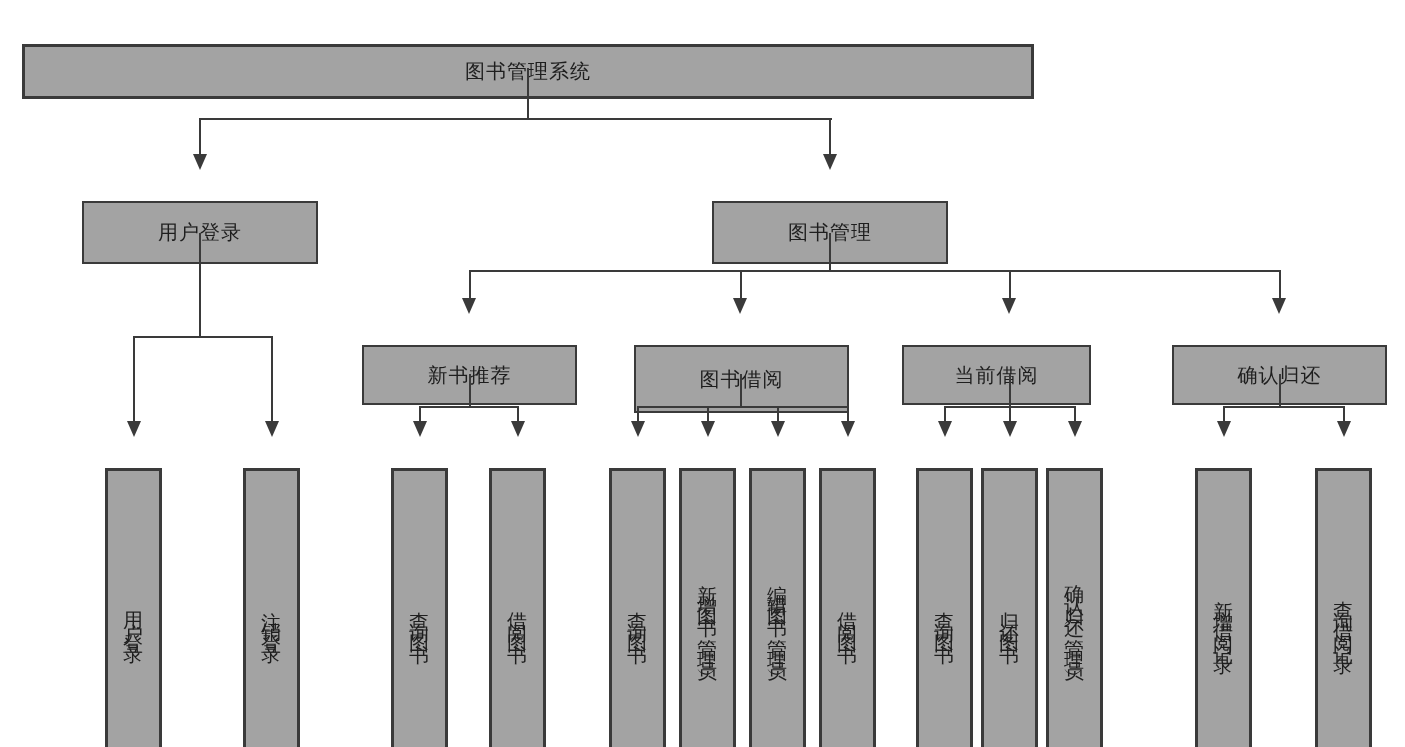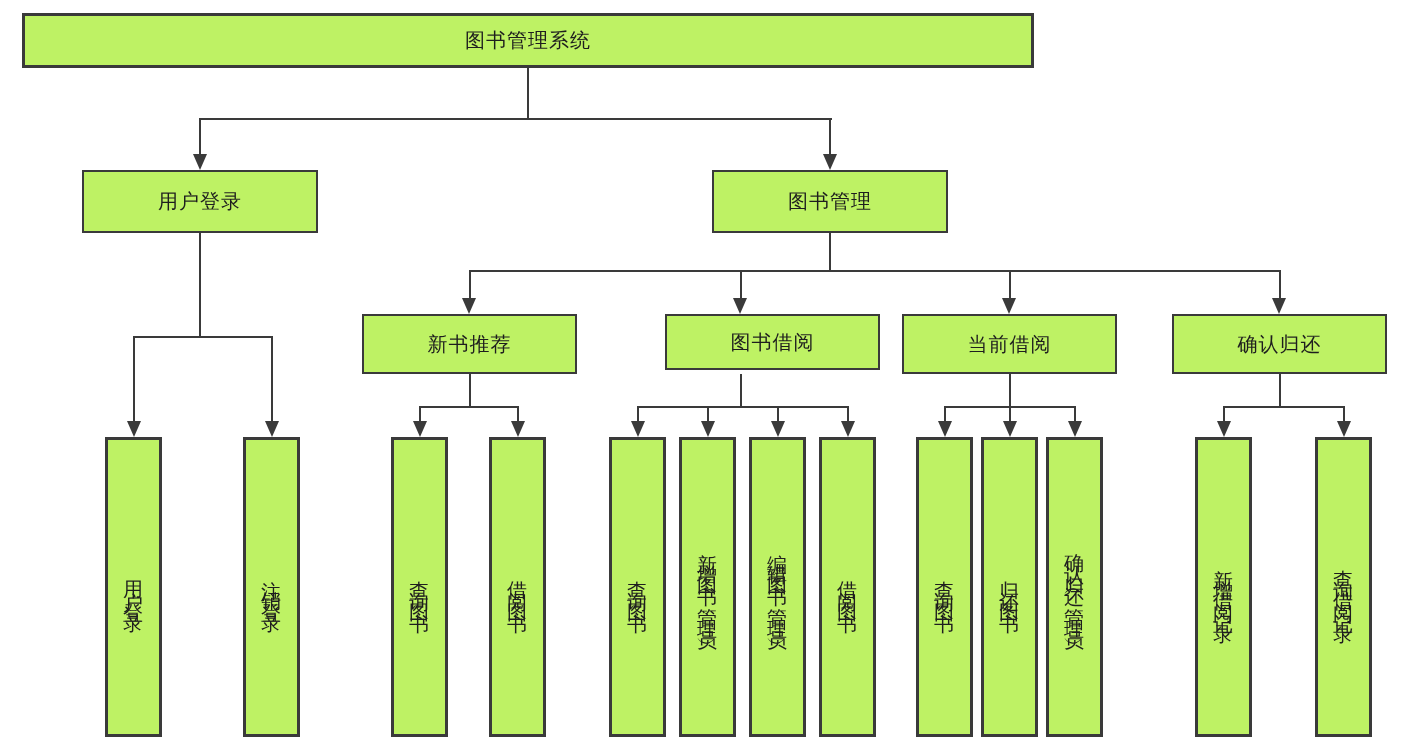--- a/index.html
+++ b/index.html
@@ -1,23 +1,23 @@
 <!DOCTYPE html>
 <html><head>
 <meta charset="utf-8">
 <style>
   html,body{margin:0;padding:0;background:#ffffff;}
   .canvas{
     position:relative;width:1405px;height:747px;background:#ffffff;overflow:hidden;
     font-family:"Liberation Sans","DejaVu Sans",sans-serif;
   }
   .box{
-    position:absolute;box-sizing:border-box;background:#bef264;
+    position:absolute;box-sizing:border-box;background:#a3a3a3;
     border:2px solid #3a3a3a;color:#1e1e1e;
-    display:flex;align-items:center;justify-content:center;
+    display:flex;align-items:center;justify-content:center;margin-top:31px;
   }
   .root-box{border-width:3px;font-size:20px;letter-spacing:1px;}
   .hbox{font-size:20px;letter-spacing:1px;}
   .vbox{
     border-width:3px;
     writing-mode:vertical-rl;text-orientation:mixed;
     font-size:20px;letter-spacing:11px;line-height:1;
   }
   .line{position:absolute;background:#3a3a3a;}
   .arrow{
@@ -37,23 +37,23 @@
 <div class="canvas">
 
   <div class="box root-box" style="left:22px;top:13px;width:1012px;height:55px;">图书管理系统</div>
 
   <div class="box hbox" style="left:82px;top:170px;width:236px;height:63px;">用户登录</div>
 
   <div class="box hbox" style="left:712px;top:170px;width:236px;height:63px;">图书管理</div>
 
   <div class="box hbox" style="left:362px;top:314px;width:215px;height:60px;">新书推荐</div>
 
-  <div class="box hbox" style="left:665px;top:314px;width:215px;height:56px;">图书借阅</div>
+  <div class="box hbox" style="left:634px;top:314px;width:215px;height:68px;">图书借阅</div>
 
-  <div class="box hbox" style="left:902px;top:314px;width:215px;height:60px;">当前借阅</div>
+  <div class="box hbox" style="left:902px;top:314px;width:189px;height:60px;">当前借阅</div>
 
   <div class="box hbox" style="left:1172px;top:314px;width:215px;height:60px;">确认归还</div>
 
   <div class="box vbox" style="left:105px;top:437px;width:57px;height:300px;">用户登录</div>
 
   <div class="box vbox" style="left:243px;top:437px;width:57px;height:300px;">注销登录</div>
 
   <div class="box vbox" style="left:391px;top:437px;width:57px;height:300px;">查询图书</div>
 
   <div class="box vbox" style="left:489px;top:437px;width:57px;height:300px;">借阅图书</div>

